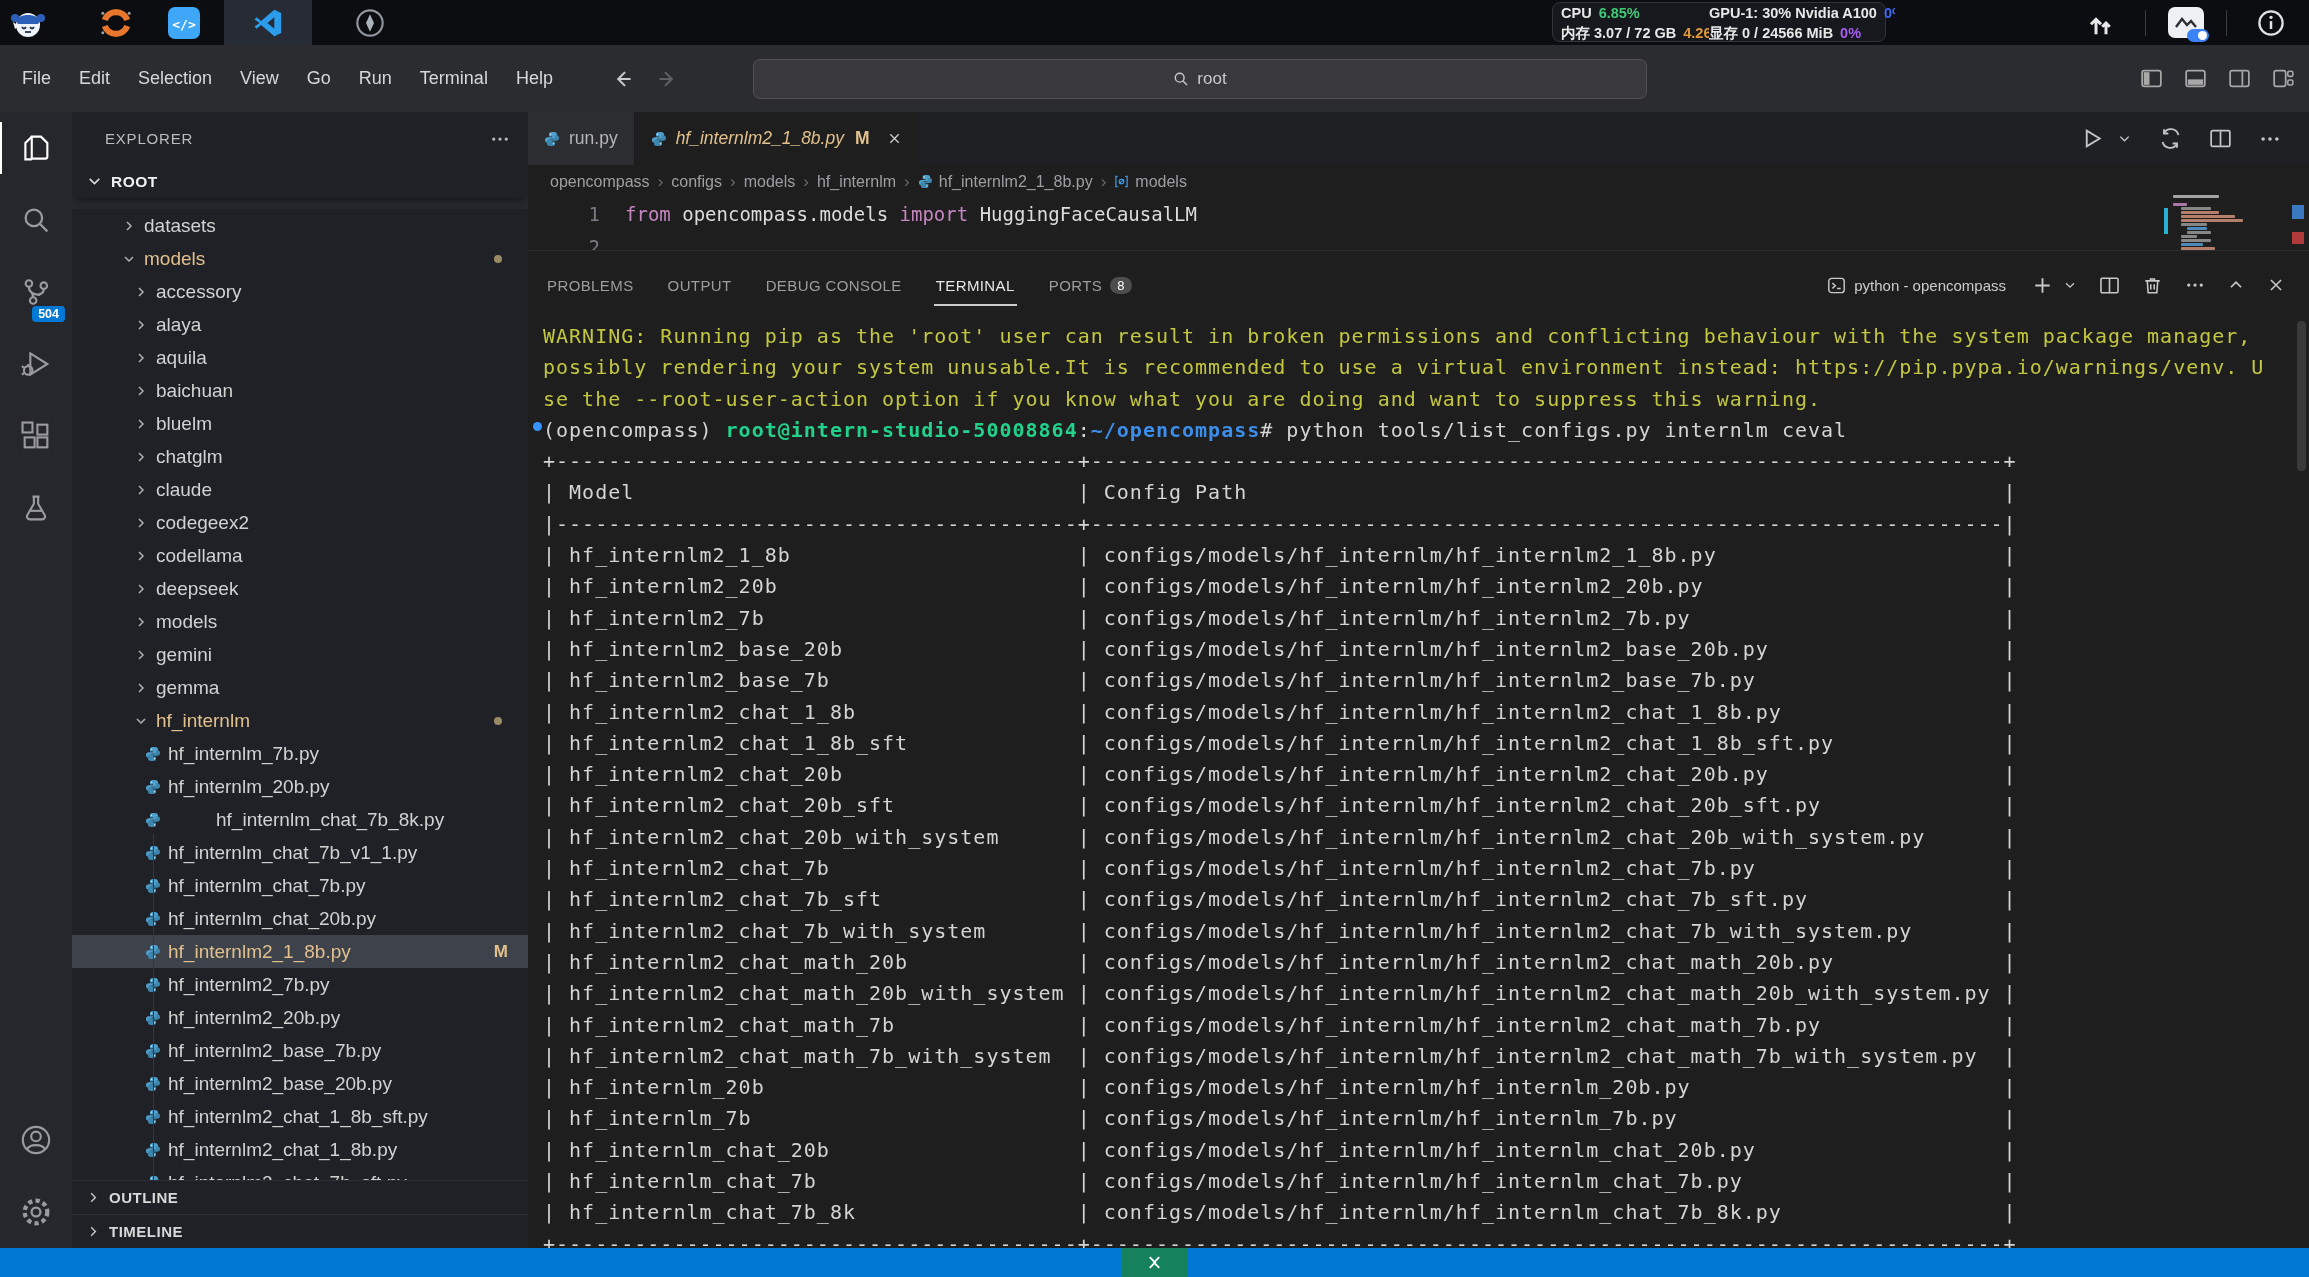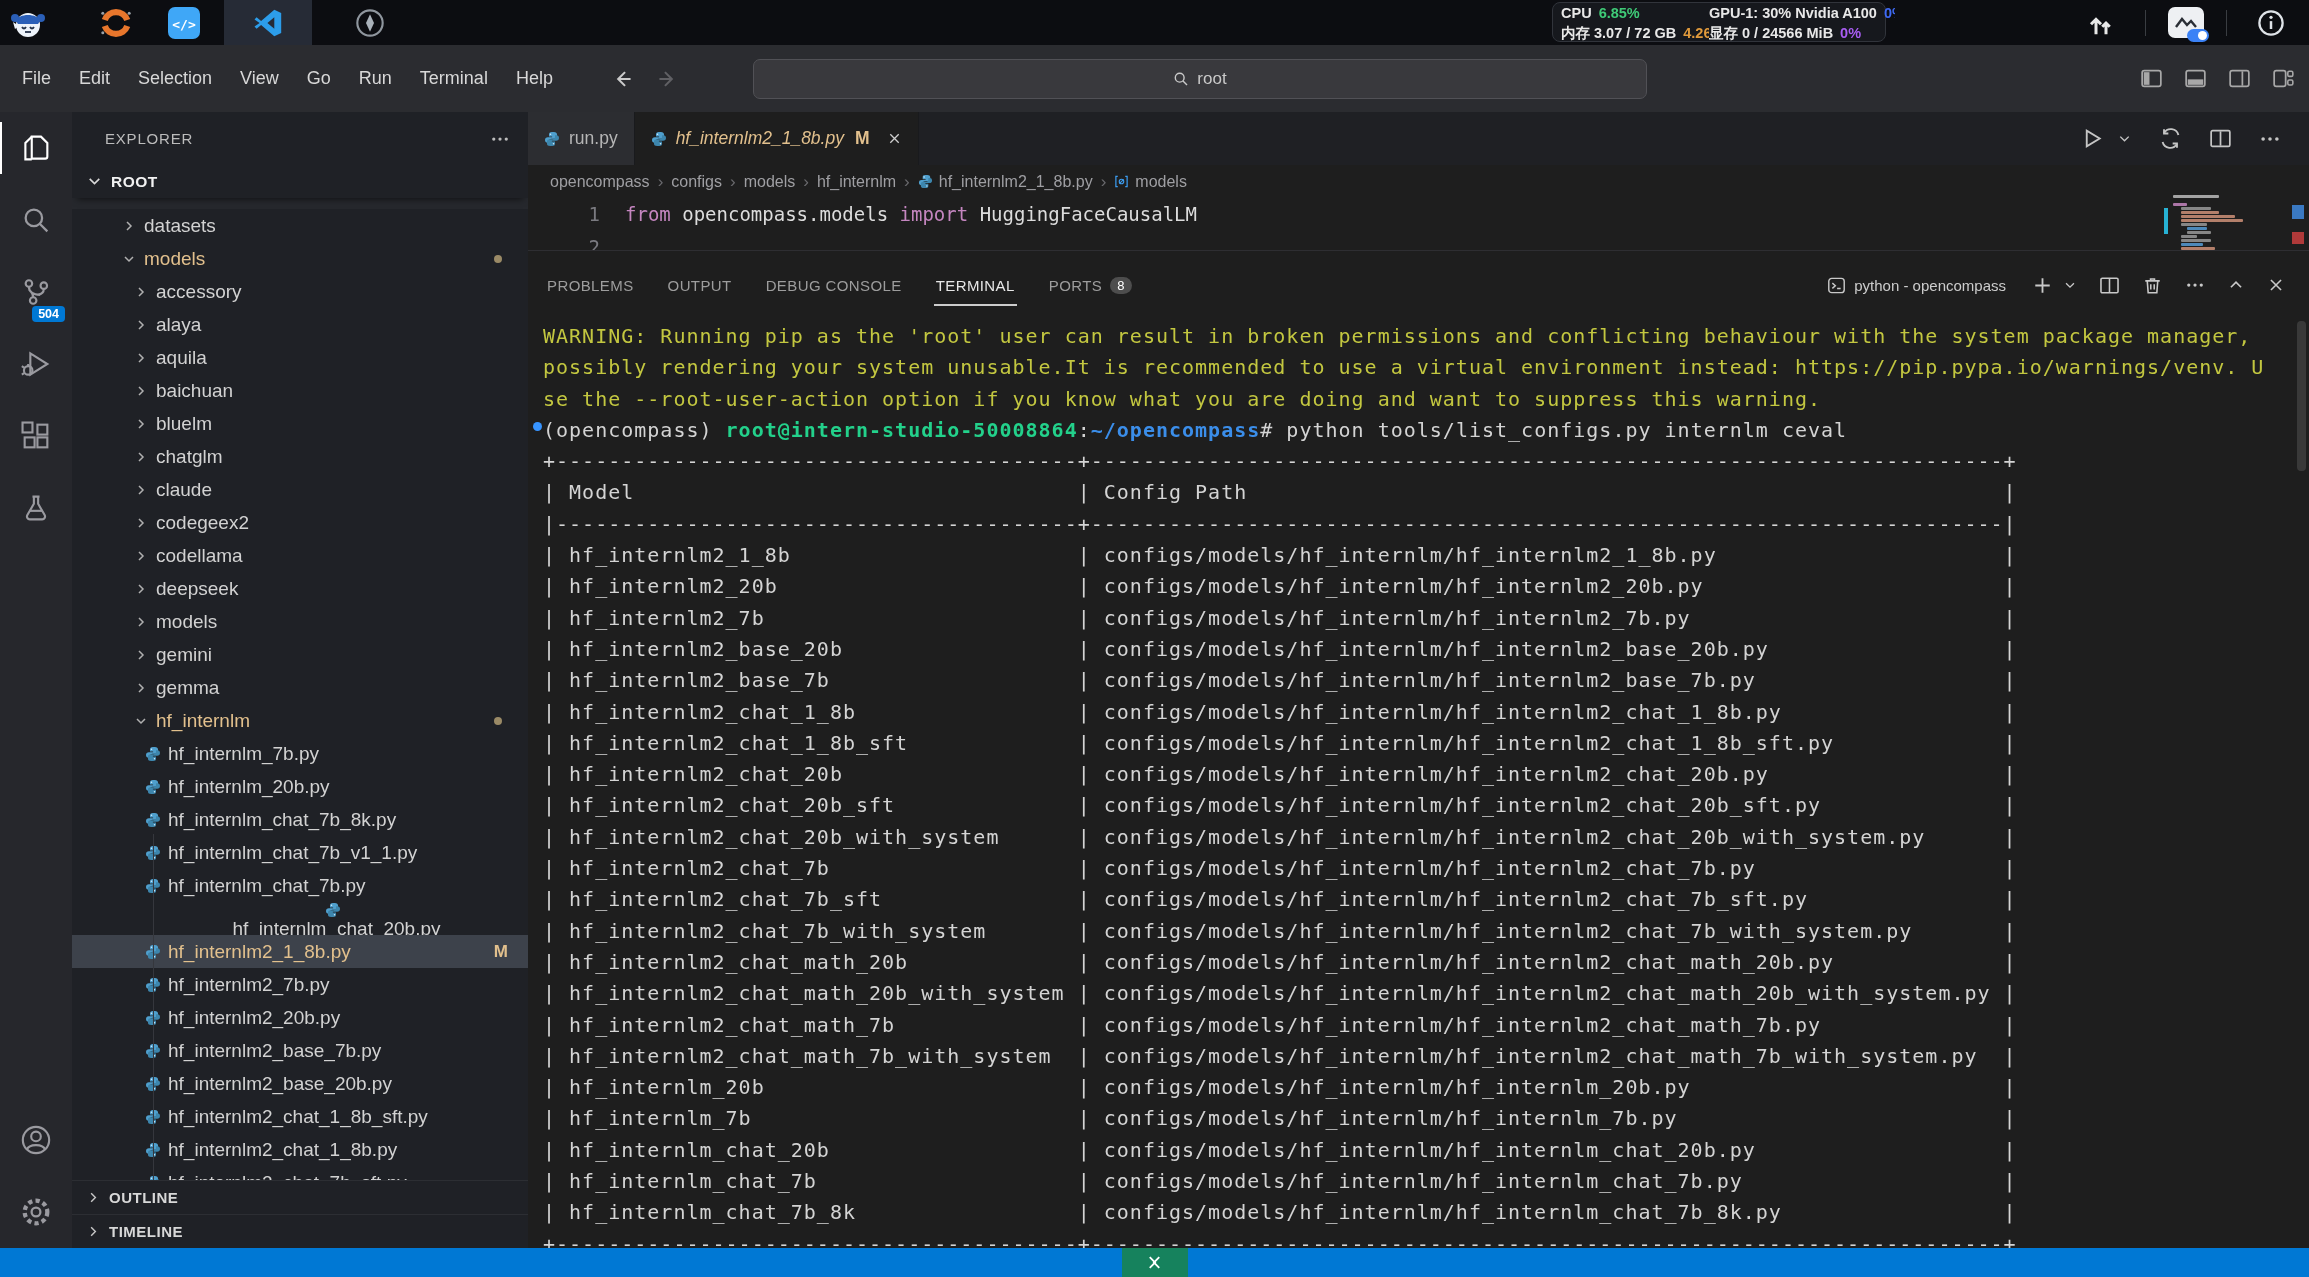--- a/index.html
+++ b/index.html
@@ -474,21 +474,21 @@
           <span class="fic">
             <svg width="16" height="16" viewBox="0 0 16 16">
               <path fill="#4f9fcd" d="M7.9 1C5.7 1 5 2 5 3.3V5.6h3.1v.7H3.8C2.2 6.3 1 7.1 1 9s1 2.7 2.5 2.7H5V9.9C5 8.5 6.1 7.7 7.4 7.7h3.2c1.2 0 2.4-.8 2.4-2.2V3.3C13 2 11.9 1 9.9 1z"></path>
               <path fill="#3d86ad" d="M8.1 15c2.2 0 2.9-1 2.9-2.3V10.4H7.9v-.7h4.3c1.6 0 2.8-.8 2.8-2.7s-1-2.7-2.5-2.7H11v1.8c0 1.4-1.1 2.2-2.4 2.2H5.4C4.2 8.3 3 9.1 3 10.5v2.2C3 14 4.1 15 6.1 15z"></path>
               <circle cx="6.5" cy="3.2" r=".75" fill="#d8eefc"></circle>
               <circle cx="9.5" cy="12.8" r=".75" fill="#d8eefc"></circle>
             </svg>
           </span>
           <span class="lbl">hf_internlm_20b.py</span>
         </div>
-        <div class="tree-row" style="padding-left: 73px;">
+        <div class="tree-row" style="padding-left: 73px; gap: 48px;">
           <span class="fic">
             <svg width="16" height="16" viewBox="0 0 16 16">
               <path fill="#4f9fcd" d="M7.9 1C5.7 1 5 2 5 3.3V5.6h3.1v.7H3.8C2.2 6.3 1 7.1 1 9s1 2.7 2.5 2.7H5V9.9C5 8.5 6.1 7.7 7.4 7.7h3.2c1.2 0 2.4-.8 2.4-2.2V3.3C13 2 11.9 1 9.9 1z"></path>
               <path fill="#3d86ad" d="M8.1 15c2.2 0 2.9-1 2.9-2.3V10.4H7.9v-.7h4.3c1.6 0 2.8-.8 2.8-2.7s-1-2.7-2.5-2.7H11v1.8c0 1.4-1.1 2.2-2.4 2.2H5.4C4.2 8.3 3 9.1 3 10.5v2.2C3 14 4.1 15 6.1 15z"></path>
               <circle cx="6.5" cy="3.2" r=".75" fill="#d8eefc"></circle>
               <circle cx="9.5" cy="12.8" r=".75" fill="#d8eefc"></circle>
             </svg>
           </span>
           <span class="lbl">hf_internlm_chat_7b_8k.py</span>
         </div>
@@ -507,21 +507,21 @@
           <span class="fic">
             <svg width="16" height="16" viewBox="0 0 16 16">
               <path fill="#4f9fcd" d="M7.9 1C5.7 1 5 2 5 3.3V5.6h3.1v.7H3.8C2.2 6.3 1 7.1 1 9s1 2.7 2.5 2.7H5V9.9C5 8.5 6.1 7.7 7.4 7.7h3.2c1.2 0 2.4-.8 2.4-2.2V3.3C13 2 11.9 1 9.9 1z"></path>
               <path fill="#3d86ad" d="M8.1 15c2.2 0 2.9-1 2.9-2.3V10.4H7.9v-.7h4.3c1.6 0 2.8-.8 2.8-2.7s-1-2.7-2.5-2.7H11v1.8c0 1.4-1.1 2.2-2.4 2.2H5.4C4.2 8.3 3 9.1 3 10.5v2.2C3 14 4.1 15 6.1 15z"></path>
               <circle cx="6.5" cy="3.2" r=".75" fill="#d8eefc"></circle>
               <circle cx="9.5" cy="12.8" r=".75" fill="#d8eefc"></circle>
             </svg>
           </span>
           <span class="lbl">hf_internlm_chat_7b.py</span>
         </div>
-        <div class="tree-row" style="padding-left: 73px; flex-direction: column;">
+        <div class="tree-row" style="padding-left: 73px;">
           <span class="fic">
             <svg width="16" height="16" viewBox="0 0 16 16">
               <path fill="#4f9fcd" d="M7.9 1C5.7 1 5 2 5 3.3V5.6h3.1v.7H3.8C2.2 6.3 1 7.1 1 9s1 2.7 2.5 2.7H5V9.9C5 8.5 6.1 7.7 7.4 7.7h3.2c1.2 0 2.4-.8 2.4-2.2V3.3C13 2 11.9 1 9.9 1z"></path>
               <path fill="#3d86ad" d="M8.1 15c2.2 0 2.9-1 2.9-2.3V10.4H7.9v-.7h4.3c1.6 0 2.8-.8 2.8-2.7s-1-2.7-2.5-2.7H11v1.8c0 1.4-1.1 2.2-2.4 2.2H5.4C4.2 8.3 3 9.1 3 10.5v2.2C3 14 4.1 15 6.1 15z"></path>
               <circle cx="6.5" cy="3.2" r=".75" fill="#d8eefc"></circle>
               <circle cx="9.5" cy="12.8" r=".75" fill="#d8eefc"></circle>
             </svg>
           </span>
           <span class="lbl">hf_internlm_chat_20b.py</span>
         </div>

